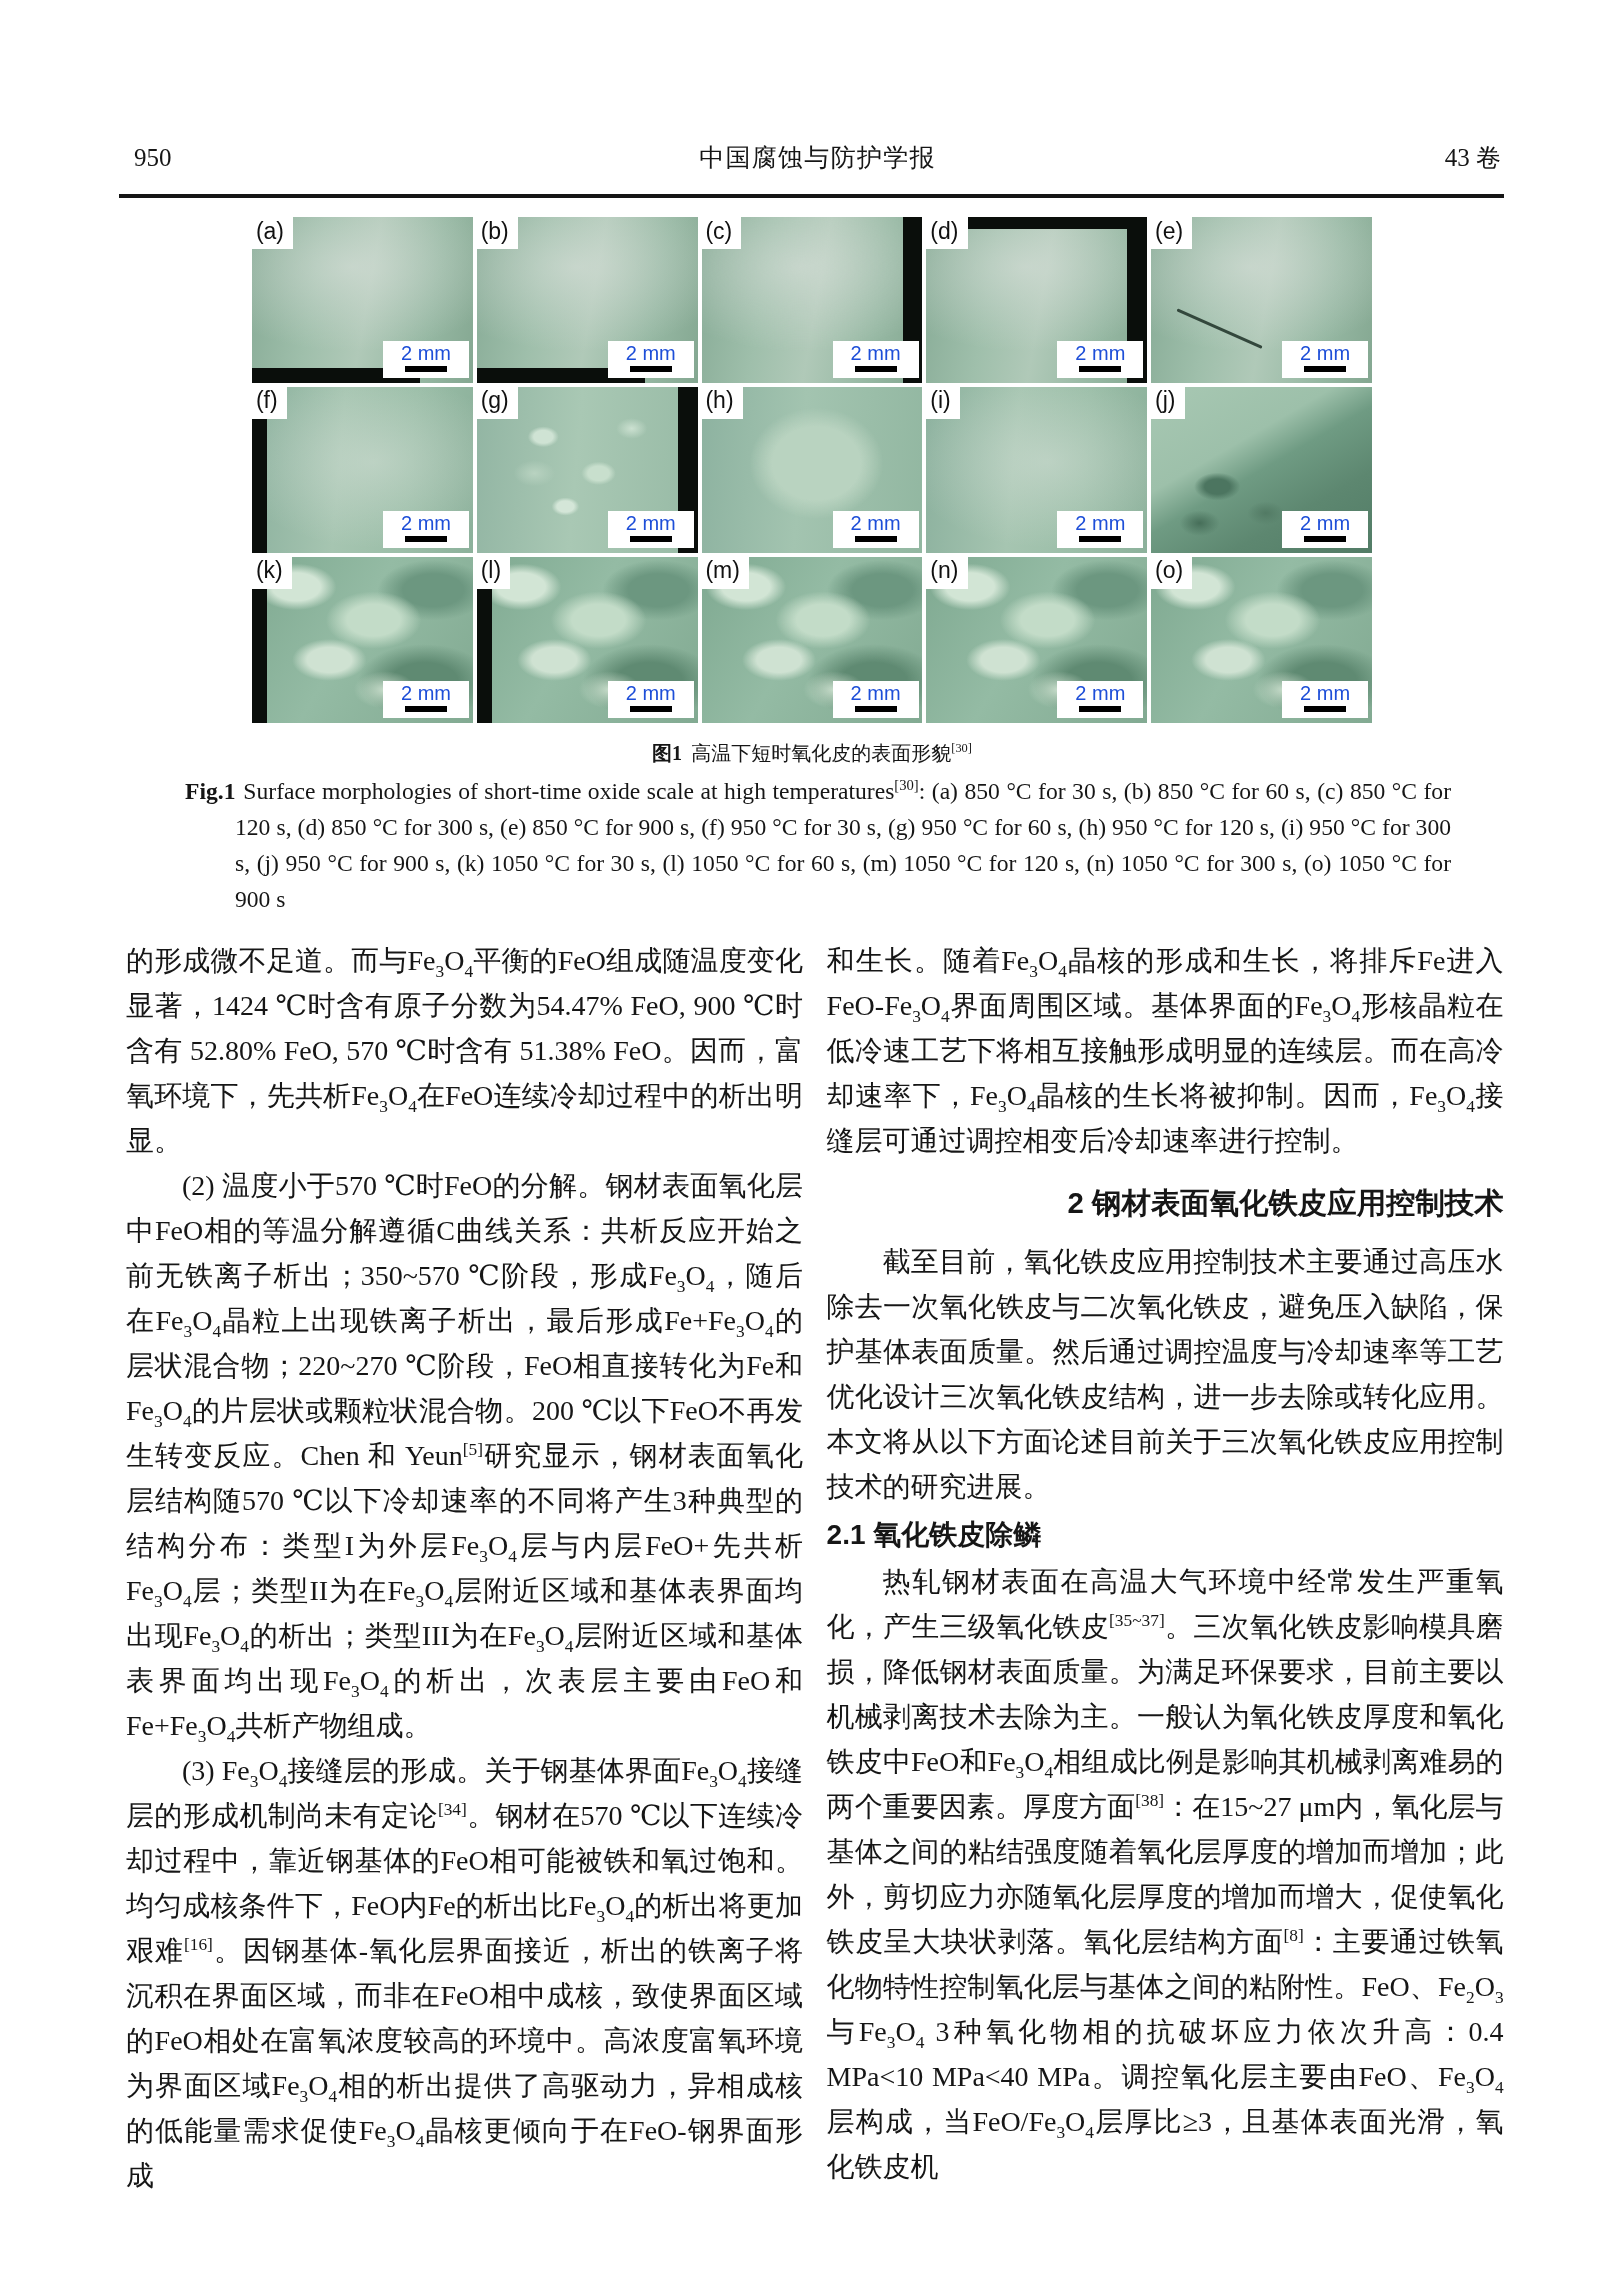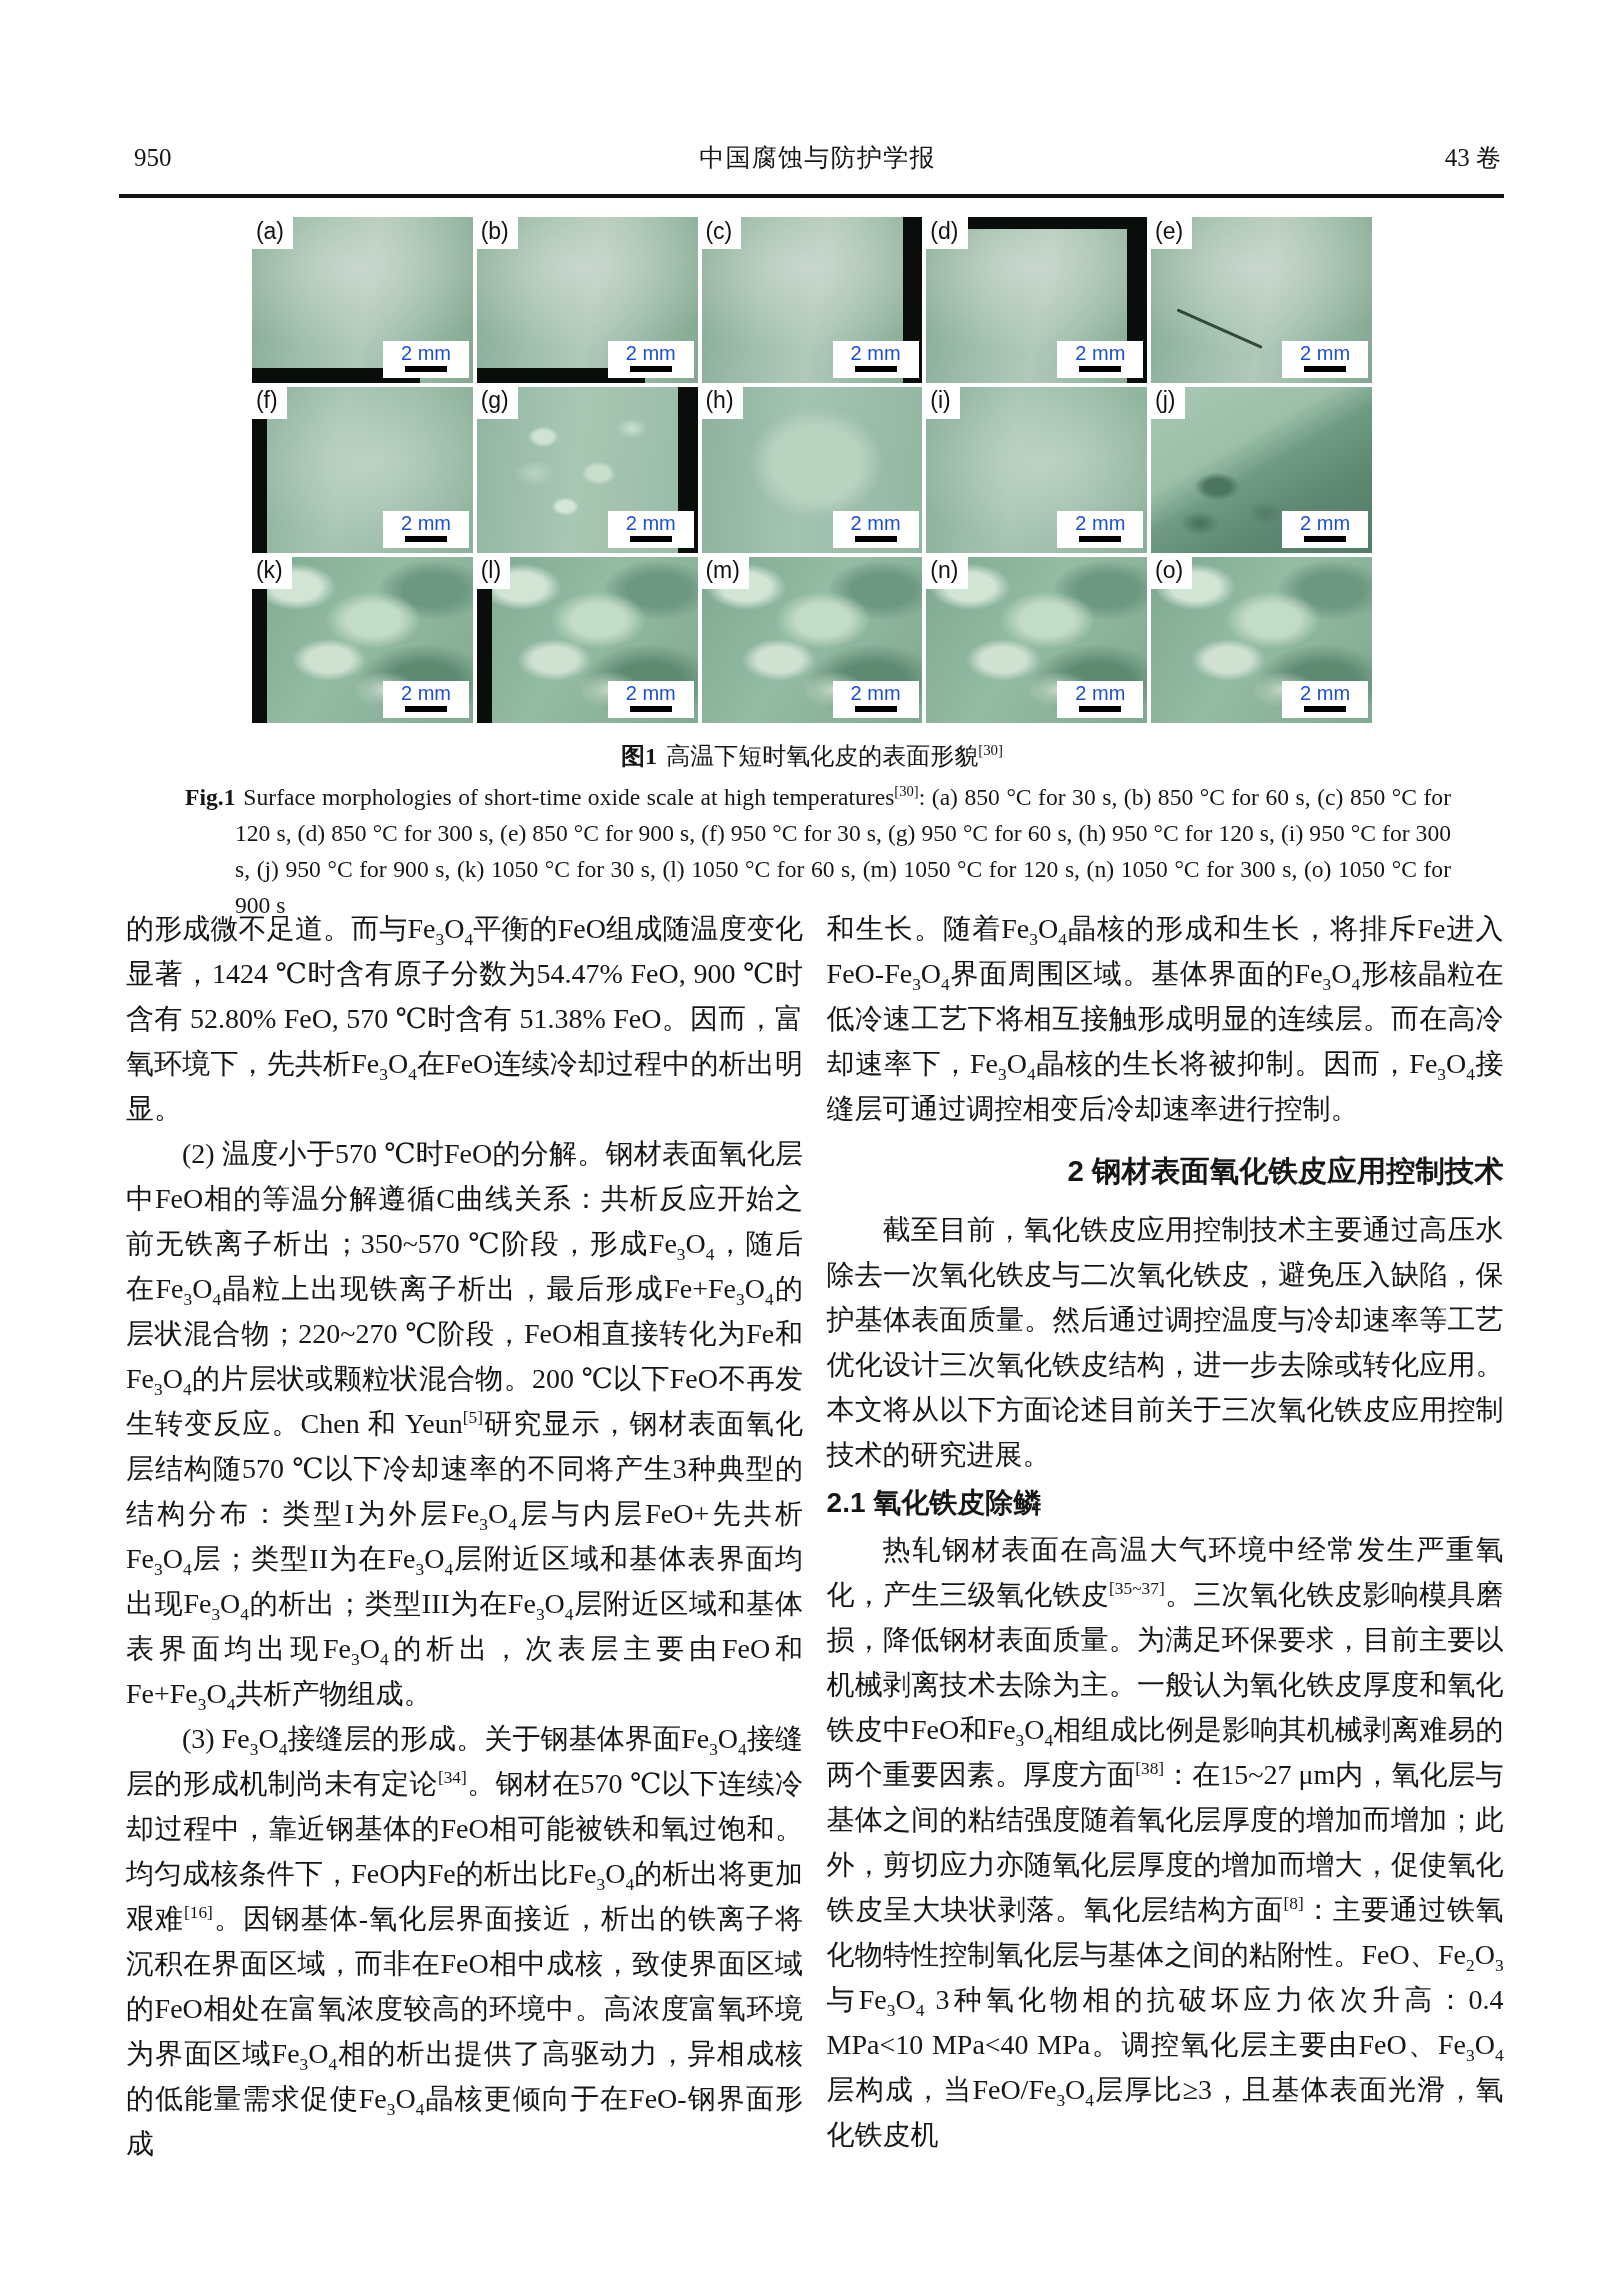--- a/index.html
+++ b/index.html
@@ -104,21 +104,21 @@
     font-family: "Liberation Sans", "DejaVu Sans", sans-serif;
     font-size: 20px; line-height: 1.05; color: #1d4ed8;
   }
   .scaleline { display: block; width: 42px; height: 5.9px; background: #000; margin: 2px auto 0 auto; }
 
   
   .cap-cn {
     margin: 17px auto 0 auto;
     width: 1266px; margin-left: 179px;
     text-align: center;
-    font-size: 24px; line-height: 1.35;
+    font-size: 20px; line-height: 1.35;
   }
   .cap-cn b { font-weight: bold; margin-right: 9.2px; }
   .cap-en {
     margin-left: 185px;
     width: 1266px;
     margin-top: 6.5px;
     font-size: 23.6px; line-height: 36px;
     text-align: justify;
     padding-left: 50px; text-indent: -50px;
   }
@@ -133,20 +133,21 @@
     width: 1378px;
     display: flex;
     gap: 23.6px;
   }
   .col {
     width: 677px;
     font-size: 28px;
     line-height: 45px;
     text-align: justify;
     text-justify: inter-ideograph;
+    margin-top: 32px;
   }
   .col p { margin: 0; }
   .col p.indent { text-indent: 2em; }
   .col h2 {
     font-family: "Liberation Sans", "DejaVu Sans", sans-serif;
     font-weight: bold;
     font-size: 29.4px;
     line-height: 39px;
     margin: 19.6px 0 17px 0;
     text-align: right;

